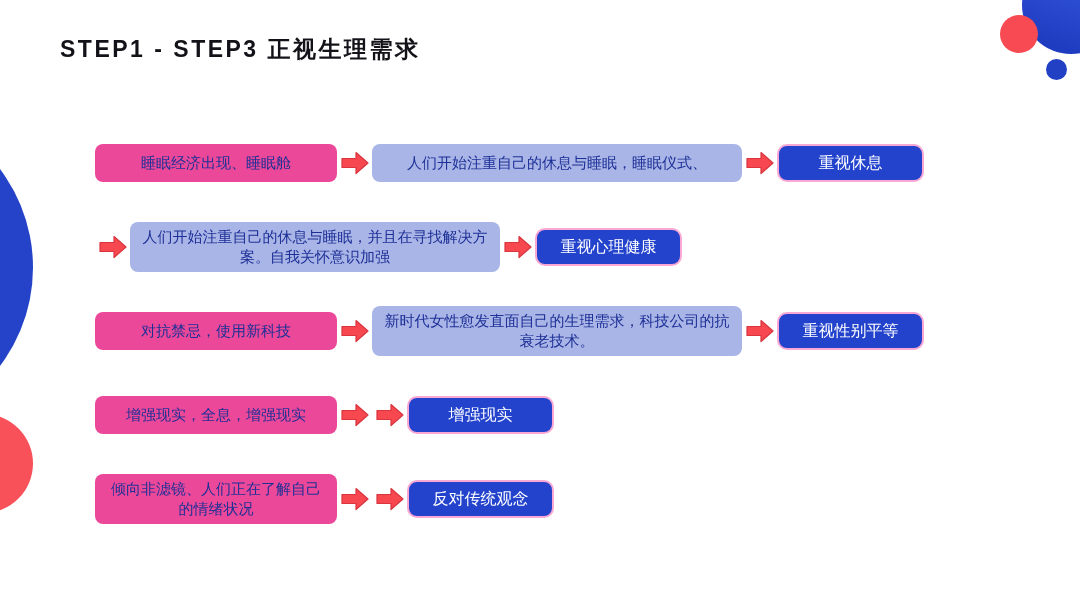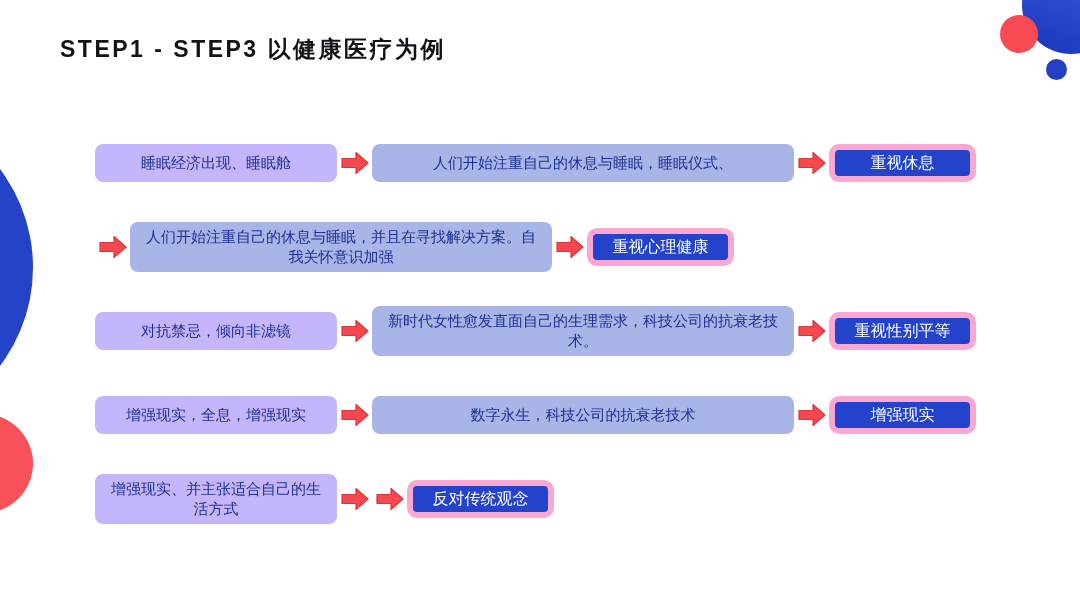--- a/index.html
+++ b/index.html
@@ -63,39 +63,39 @@
     text-align: center;
     border-radius: 8px;
     font-size: 15px;
     line-height: 1.35;
     color: #1d3096;
     padding: 5px 10px;
   }
   .box-left {
     width: 242px;
     min-height: 38px;
-    background: #c4b5fd;
+    background: #ec4899;
     flex: none;
   }
   .box-mid {
-    width: 422px;
+    width: 370px;
     min-height: 38px;
     background: #a9b4e7;
     flex: none;
   }
   .btn {
     box-sizing: border-box;
     width: 147px;
     height: 38px;
     flex: none;
     display: flex;
     align-items: center;
     justify-content: center;
     background: #2343cd;
-    border: 6px solid #f9a8d4;
+    border: 2px solid #f9a8d4;
     border-radius: 10px;
     color: #ffffff;
     font-size: 16px;
     white-space: nowrap;
   }
   .arrow-cell {
     width: 35px;
     flex: none;
     display: flex;
     align-items: center;
@@ -106,21 +106,21 @@
 <body>
 
 <div class="slide">
 
   <div class="decor decor-blue-left"></div>
   <div class="decor decor-red-bl"></div>
   <div class="decor decor-blue-tr"></div>
   <div class="decor decor-red-tr"></div>
   <div class="decor decor-blue-sm-tr"></div>
 
-  <div class="title">STEP1 - STEP3 以健康医疗为例</div>
+  <div class="title">STEP1 - STEP3 正视生理需求</div>
 
   <div class="rows">
 
     <div class="flow-row">
       <div class="box box-left">睡眠经济出现、睡眠舱</div>
       <div class="arrow-cell">
         <svg width="28" height="24" viewBox="0 0 28 24">
             <path d="M1 7.5 L15 7.5 L15 1.5 L27 12 L15 22.5 L15 16.5 L1 16.5 Z" fill="#f8484f" stroke="#d8353e" stroke-width="1.2" stroke-linejoin="round"></path>
           </svg>
       </div>
@@ -142,21 +142,21 @@
       <div class="box box-mid">人们开始注重自己的休息与睡眠，并且在寻找解决方案。自我关怀意识加强</div>
       <div class="arrow-cell">
         <svg width="28" height="24" viewBox="0 0 28 24">
             <path d="M1 7.5 L15 7.5 L15 1.5 L27 12 L15 22.5 L15 16.5 L1 16.5 Z" fill="#f8484f" stroke="#d8353e" stroke-width="1.2" stroke-linejoin="round"></path>
           </svg>
       </div>
       <div class="btn">重视心理健康</div>
     </div>
 
     <div class="flow-row">
-      <div class="box box-left">对抗禁忌，倾向非滤镜</div>
+      <div class="box box-left">对抗禁忌，使用新科技</div>
       <div class="arrow-cell">
         <svg width="28" height="24" viewBox="0 0 28 24">
             <path d="M1 7.5 L15 7.5 L15 1.5 L27 12 L15 22.5 L15 16.5 L1 16.5 Z" fill="#f8484f" stroke="#d8353e" stroke-width="1.2" stroke-linejoin="round"></path>
           </svg>
       </div>
       <div class="box box-mid">新时代女性愈发直面自己的生理需求，科技公司的抗衰老技术。</div>
       <div class="arrow-cell">
         <svg width="28" height="24" viewBox="0 0 28 24">
             <path d="M1 7.5 L15 7.5 L15 1.5 L27 12 L15 22.5 L15 16.5 L1 16.5 Z" fill="#f8484f" stroke="#d8353e" stroke-width="1.2" stroke-linejoin="round"></path>
           </svg>
@@ -164,31 +164,30 @@
       <div class="btn">重视性别平等</div>
     </div>
 
     <div class="flow-row">
       <div class="box box-left">增强现实，全息，增强现实</div>
       <div class="arrow-cell">
         <svg width="28" height="24" viewBox="0 0 28 24">
             <path d="M1 7.5 L15 7.5 L15 1.5 L27 12 L15 22.5 L15 16.5 L1 16.5 Z" fill="#f8484f" stroke="#d8353e" stroke-width="1.2" stroke-linejoin="round"></path>
           </svg>
       </div>
-      <div class="box box-mid">数字永生，科技公司的抗衰老技术</div>
       <div class="arrow-cell">
         <svg width="28" height="24" viewBox="0 0 28 24">
             <path d="M1 7.5 L15 7.5 L15 1.5 L27 12 L15 22.5 L15 16.5 L1 16.5 Z" fill="#f8484f" stroke="#d8353e" stroke-width="1.2" stroke-linejoin="round"></path>
           </svg>
       </div>
       <div class="btn">增强现实</div>
     </div>
 
     <div class="flow-row">
-      <div class="box box-left">增强现实、并主张适合自己的生活方式</div>
+      <div class="box box-left">倾向非滤镜、人们正在了解自己的情绪状况</div>
       <div class="arrow-cell">
         <svg width="28" height="24" viewBox="0 0 28 24">
             <path d="M1 7.5 L15 7.5 L15 1.5 L27 12 L15 22.5 L15 16.5 L1 16.5 Z" fill="#f8484f" stroke="#d8353e" stroke-width="1.2" stroke-linejoin="round"></path>
           </svg>
       </div>
       <div class="arrow-cell">
         <svg width="28" height="24" viewBox="0 0 28 24">
             <path d="M1 7.5 L15 7.5 L15 1.5 L27 12 L15 22.5 L15 16.5 L1 16.5 Z" fill="#f8484f" stroke="#d8353e" stroke-width="1.2" stroke-linejoin="round"></path>
           </svg>
       </div>

